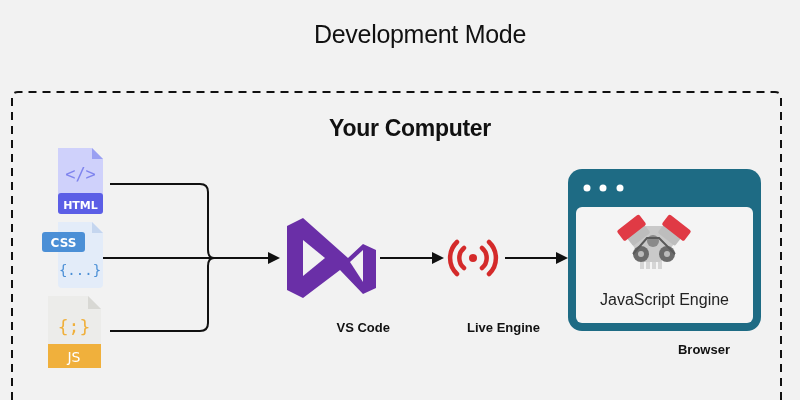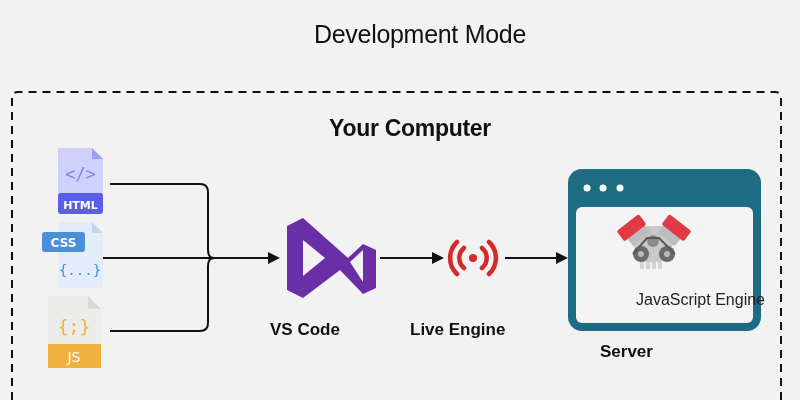--- a/index.html
+++ b/index.html
@@ -12,24 +12,24 @@
   .abs { position: absolute; }
   .title {
     left: 0; width: 800px; top: 20px; text-align: center;
     font-size: 25px; color: #111; letter-spacing: -0.3px; padding-left: 20px;
   }
   .subtitle {
     left: 0; width: 820px; top: 115px; text-align: center;
     font-size: 23px; font-weight: bold; color: #111; letter-spacing: -0.3px;
   }
   .label {
-    font-size: 17px; font-weight: bold; color: #111; text-align: left;
+    font-size: 13px; font-weight: bold; color: #111; text-align: right;
   }
   svg.canvas { position: absolute; left: 0; top: 0; }
-  .engine-label { font-size: 16px; color: #222; text-align: center; padding-left: 36px; }
+  .engine-label { font-size: 16px; color: #222; text-align: center; }
 </style>
 </head>
 <body>
 
 <div class="abs title">Development Mode</div>
 <div class="abs subtitle">Your Computer</div>
 
 <svg class="canvas" width="800" height="400" viewBox="0 0 800 400">
 
   <path d="M12 400 L12 98 Q12 92 18 92 L775 92 Q781 92 781 98 L781 400" fill="none" stroke="#111" stroke-width="2" stroke-dasharray="8 6"></path>
@@ -112,13 +112,13 @@
     <circle cx="641" cy="254" r="3" fill="#bbb"></circle>
     <circle cx="667" cy="254" r="3" fill="#bbb"></circle>
     <path d="M633 254 L647 238 L659 238 L675 254" fill="none" stroke="#5a5a5a" stroke-width="2"></path>
   </g>
 </svg>
 
 <div class="abs engine-label" style="left:576px; width:177px; top:291px;">JavaScript Engine</div>
 
 <div class="abs label" style="left:270px; width:120px; top:320px;">VS Code</div>
 <div class="abs label" style="left:410px; width:130px; top:320px;">Live Engine</div>
-<div class="abs label" style="left:600px; width:130px; top:342px;">Server</div>
+<div class="abs label" style="left:600px; width:130px; top:342px;">Browser</div>
 
 </body></html>

